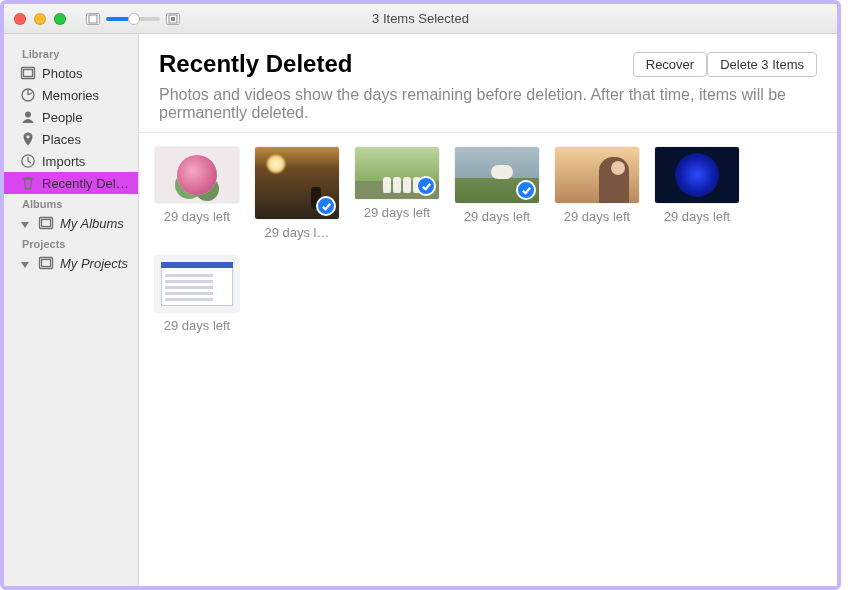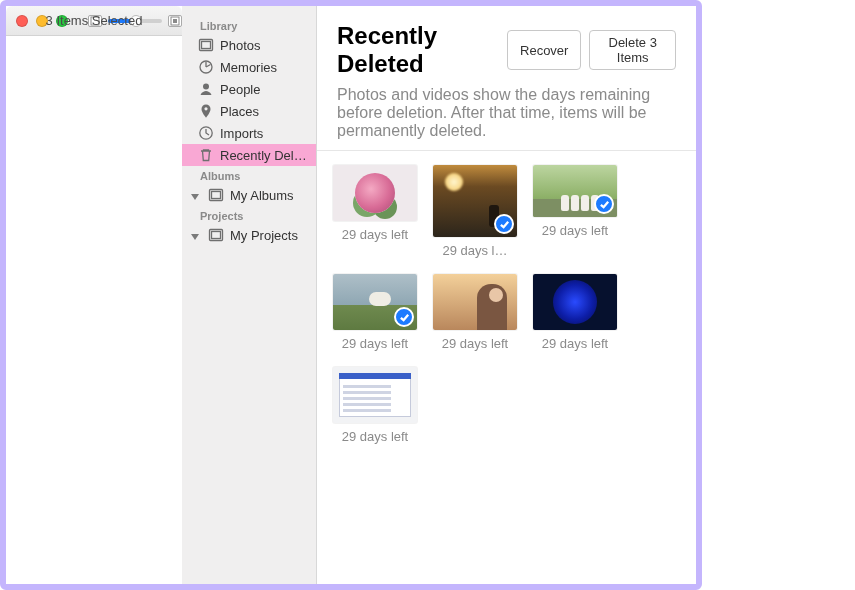--- a/index.html
+++ b/index.html
@@ -1,18 +1,18 @@
 <!DOCTYPE html>
 <html><head>
 <meta charset="utf-8">
 <style>
   * { box-sizing: border-box; margin: 0; padding: 0; font-family: -apple-system, "Helvetica Neue", Arial, sans-serif; }
   body { width: 855px; height: 590px; background: #fff; overflow: hidden; }
 
-  .window { width: 702px; height: 590px; border: 6px solid #c4b5fd; border-radius: 6px; display: flex; flex-direction: row; background: #fff; }
+  .window { width: 841px; height: 590px; border: 4px solid #c4b5fd; border-radius: 6px; display: flex; flex-direction: column; background: #fff; }
 
   
   .titlebar { height: 30px; background: linear-gradient(#f6f6f6,#e7e7e7); border-bottom: 1px solid #d3d3d3; display: flex; align-items: center; position: relative; border-top-left-radius:6px; border-top-right-radius:6px; }
   .traffic { display: flex; gap: 8px; margin-left: 10px; }
   .dot { width: 12px; height: 12px; border-radius: 50%; border: 0.5px solid rgba(0,0,0,0.15); }
   .dot.red { background: #ff5f57; }
   .dot.yellow { background: #febc2e; }
   .dot.green { background: #28c840; }
   .toolbar-extra { display:flex; align-items:center; margin-left:20px; gap:6px; }
   .zoom-btn { width:14px; height:12px; border:1px solid #aaa; border-radius:2px; background:#fff; display:flex; align-items:center; justify-content:center; }
@@ -20,34 +20,34 @@
   .slider { width:54px; height:4px; border-radius:2px; position:relative; background:linear-gradient(to right,#1d7bff 0%, #1d7bff 45%, #d0d0d0 45%, #d0d0d0 100%); }
   .slider .knob { position:absolute; left:40%; top:-4px; width:12px; height:12px; background:#fff; border:1px solid #bbb; border-radius:50%; }
   .window-title { position:absolute; left:0; right:0; text-align:center; font-size:13px; color:#4a4a4a; pointer-events:none; }
 
   .body { flex:1; display:flex; min-height:0; }
 
   
   .sidebar { width:135px; background:#f0efef; border-right:1px solid #d8d8d8; padding-top:10px; font-size:13px; color:#333; overflow:hidden; }
   .section-label { font-size:11px; color:#8a8a8a; font-weight:600; padding:4px 10px 2px 18px; }
   .side-item { display:flex; align-items:center; padding:3px 6px 3px 16px; gap:6px; cursor:default; white-space:nowrap; overflow:hidden; text-overflow:ellipsis; }
-  .side-item.selected { background:#f9a8d4; }
+  .side-item.selected { background:#d946ef; }
   .side-item .icon { width:16px; height:16px; display:flex; align-items:center; justify-content:center; flex-shrink:0; }
   .side-item .icon svg { width:16px; height:16px; stroke:#6f6f6f; fill:none; stroke-width:1.3; }
   .side-item .label { overflow:hidden; text-overflow:ellipsis; }
-  .side-item.root { padding-left:8px; }
+  .side-item.root { padding-left:16px;font-style:italic; }
   .disclosure { width:10px; height:10px; margin-right:2px; }
   .disclosure svg { width:10px; height:10px; fill:#7a7a7a; }
 
   
   .main { flex:1; display:flex; flex-direction:column; background:#fff; min-width:0; }
   .header { padding:16px 20px 10px 20px; border-bottom:1px solid #e6e6e6; }
   .header-row { display:flex; align-items:center; justify-content:space-between; }
   .page-title { font-size:24px; font-weight:700; color:#000; }
-  .header-buttons { display:flex; gap:8px; }
+  .header-buttons { display:flex; gap:0; }
   .btn { font-size:13px; background:#fff; border:1px solid #c8c8c8; border-radius:4px; padding:4px 12px; color:#333; cursor:default; }
   .subtitle { font-size:16px; color:#8a8a8a; margin-top:8px; }
 
   .grid { padding:14px 16px; display:flex; flex-wrap:wrap; gap:16px; align-content:flex-start; overflow:auto; }
   .thumb { width:84px; display:flex; flex-direction:column; align-items:center; }
   .thumb .img { width:84px; border-radius:2px; position:relative; overflow:hidden; box-shadow:0 0 0 1px rgba(0,0,0,0.05); }
   .thumb .caption { font-size:13px; color:#8a8a8a; margin-top:6px; text-align:center; white-space:nowrap; overflow:hidden; text-overflow:ellipsis; max-width:84px; }
   .check { position:absolute; right:3px; bottom:3px; width:20px; height:20px; border-radius:50%; background:#1d7bff; border:2px solid #fff; display:flex; align-items:center; justify-content:center; }
   .check svg { width:11px; height:11px; stroke:#fff; fill:none; stroke-width:2.5; }
 

